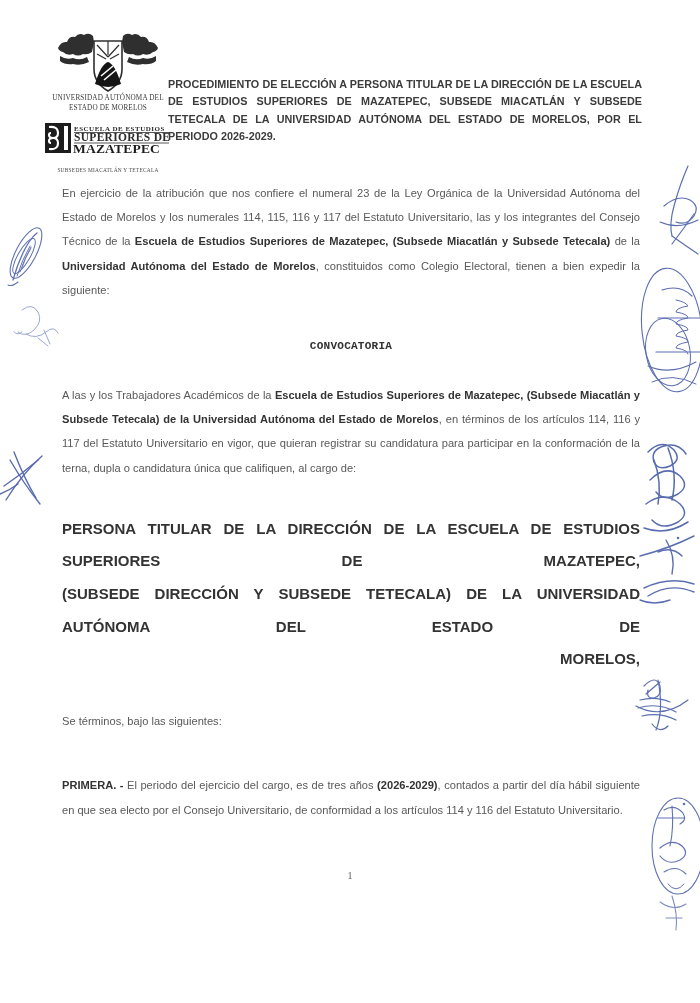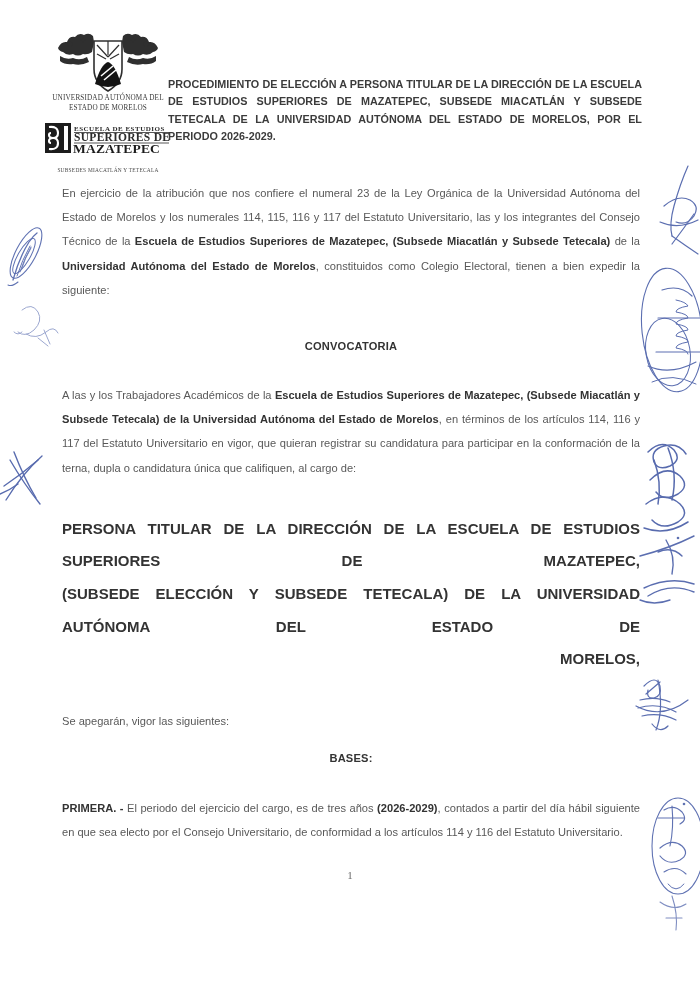--- a/index.html
+++ b/index.html
@@ -97,20 +97,21 @@
   .spacer-md { height: 26px; }
   .spacer-sm { height: 14px; }
 
   .center-head {
     text-align: center;
     font-size: 11.1px;
     font-weight: bold;
     color: #333333;
     letter-spacing: 0.2px;
     line-height: 2.0;
+    font-family: Liberation Mono, monospace;
   }
   .bold-block {
     font-size: 15px;
     font-weight: bold;
     color: #333333;
     line-height: 2.18;
     text-align: center;
   }
   .bold-block .jline {
     display: block;
@@ -216,31 +217,30 @@
     <div class="center-head">CONVOCATORIA</div>
 
     <div class="spacer-md"></div>
 
     <p class="para"><span>A las y los Trabajadores Académicos de la </span><b>Escuela de Estudios Superiores de Mazatepec, (Subsede Miacatlán y Subsede Tetecala) de la Universidad Autónoma del Estado de Morelos</b><span>, en términos de los artículos 114, 116 y 117 del Estatuto Universitario en vigor, que quieran registrar su candidatura para participar en la conformación de la terna, dupla o candidatura única que califiquen, al cargo de:</span></p>
 
     <div class="spacer-lg"></div>
 
     <div class="bold-block">
       <span class="jline">PERSONA TITULAR DE LA DIRECCIÓN DE LA ESCUELA DE ESTUDIOS SUPERIORES DE MAZATEPEC,</span>
-      <span class="jline">(SUBSEDE ELECCIÓN Y SUBSEDE TETECALA) DE LA UNIVERSIDAD AUTÓNOMA DEL ESTADO DE</span>
+      <span class="jline">(SUBSEDE DIRECCIÓN Y SUBSEDE TETECALA) DE LA UNIVERSIDAD AUTÓNOMA DEL ESTADO DE</span>
       <span class="cline">MORELOS,</span>
     </div>
 
     <div class="spacer-lg"></div>
 
-    <p class="para">Se apegarán, vigor las siguientes:</p>
+    <p class="para">Se términos, bajo las siguientes:</p>
 
     <div class="spacer-sm"></div>
 
-    <div class="center-head">BASES:</div>
 
     <div class="spacer-md"></div>
 
     <p class="para"><b>PRIMERA. -</b><span> El periodo del ejercicio del cargo, es de tres años </span><b>(2026-2029)</b><span>, contados a partir del día hábil siguiente en que sea electo por el Consejo Universitario, de conformidad a los artículos 114 y 116 del Estatuto Universitario.</span></p>
 
     <div class="spacer-md"></div>
 
   </div>
 
   <div class="page-number">1</div>

